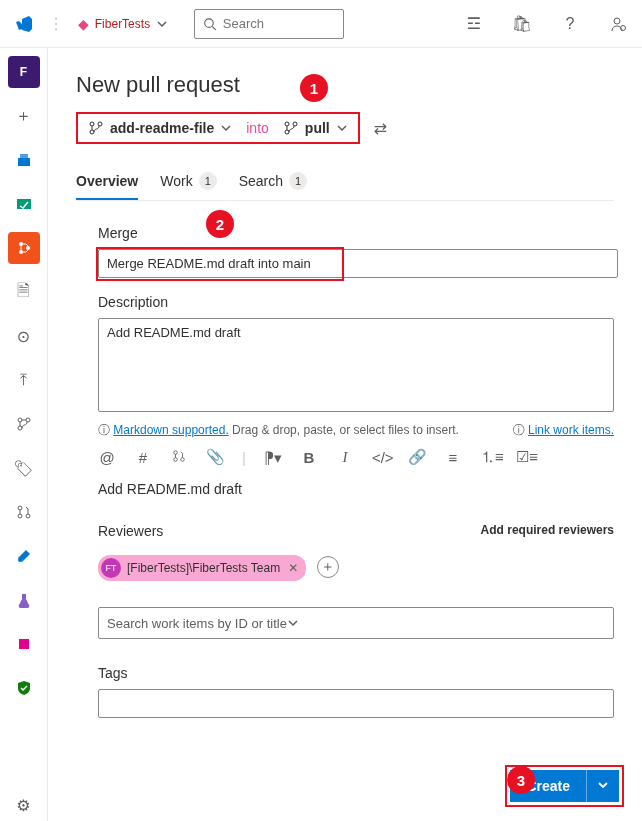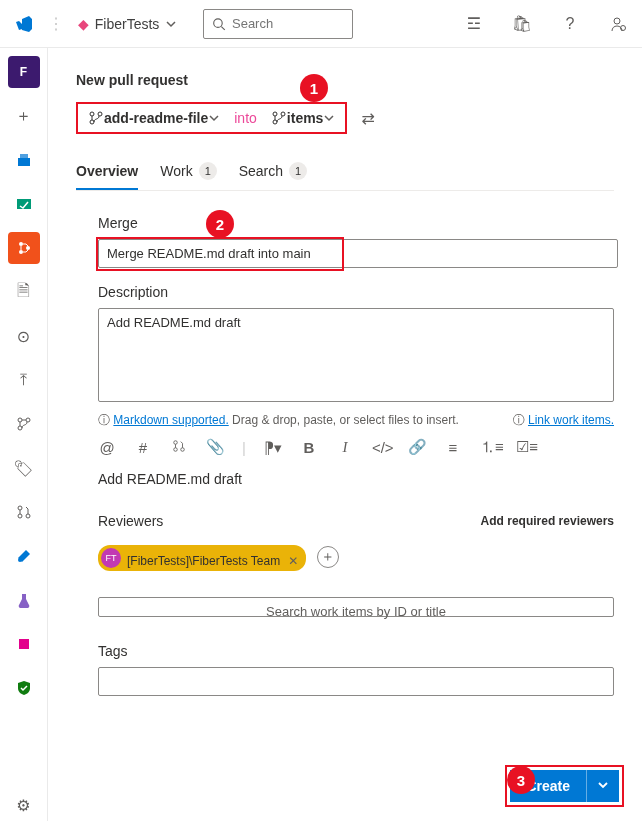--- a/index.html
+++ b/index.html
@@ -2,58 +2,58 @@
 <html><head>
 <meta charset="utf-8">
 <style>
 * { box-sizing: border-box; margin: 0; padding: 0; font-family: "Segoe UI", Arial, sans-serif; }
 body { width: 642px; height: 821px; background: #fff; color: #323130; overflow: hidden; position: relative; }
 .topbar { height: 48px; display: flex; align-items: center; padding: 0 8px; border-bottom: 1px solid #eaeaea; gap: 8px; }
 .topbar .icon-btn { width: 32px; height: 32px; display: flex; align-items: center; justify-content: center; border-radius: 4px; cursor: pointer; color: #605e5c; }
 .topbar .vbar { color: #c8c8c8; }
 .project-sel { display: flex; align-items: center; gap: 6px; cursor: pointer; padding: 0 6px; }
 .project-sel .diamond { color: #e8467c; font-size: 14px; }
-.project-sel .name { font-size: 14px; color: #404040; }
+.project-sel .name { font-size: 12px; color: #b91c1c; }
 .searchwrap { flex: 0 0 150px; display: flex; align-items: center; border: 1px solid #8a8886; border-radius: 2px; height: 30px; padding: 0 8px; margin-left: 12px; }
 .searchwrap input { border: none; outline: none; font-size: 13px; width: 100%; background: transparent; }
 .topbar-right { margin-left: auto; display: flex; gap: 16px; color: #605e5c; }
 .shell { display: flex; height: calc(821px - 48px); }
 .sidebar { width: 48px; border-right: 1px solid #eaeaea; display: flex; flex-direction: column; align-items: center; padding-top: 8px; gap: 12px; }
 .sidebar .item { width: 32px; height: 32px; display: flex; align-items: center; justify-content: center; border-radius: 4px; cursor: pointer; font-size: 16px; }
 .sidebar .spacer { flex: 1; }
 .main { flex: 1; padding: 24px 28px 20px 28px; overflow: auto; }
-h1.page-title { font-size: 14px; font-weight: 700; margin-bottom: 14px; }
+h1.page-title { font-size: 22px; font-weight: 400; margin-bottom: 14px; }
 .branchbar { display: flex; align-items: center; gap: 14px; }
 .branchbox { display: inline-flex; align-items: center; border: 2.5px solid #e81123; padding: 6px 10px; gap: 14px; }
-.branch-sel { display: flex; align-items: center; cursor: pointer; font-size: 14px; }
+.branch-sel { display: flex; align-items: center; gap: 6px; cursor: pointer; font-size: 14px; }
 .branch-sel .bname { font-weight: 600; }
 .into { font-size: 14px; color: #ec4899; }
 .swap-icon { color: #605e5c; cursor: pointer; }
 .tabs { display: flex; gap: 22px; margin-top: 20px; border-bottom: 1px solid #edebe9; align-items: center; }
 .tab { padding: 8px 0 10px 0; font-size: 14px; cursor: pointer; position: relative; display: flex; align-items: center; gap: 6px; color: #323130; }
 .tab.active { font-weight: 600; }
 .tab.active::after { content: ""; position: absolute; left: 0; right: 0; bottom: -1px; height: 2px; background: #0078d4; }
 .badge { background: #edebe9; border-radius: 10px; min-width: 18px; height: 18px; font-size: 11px; display: inline-flex; align-items: center; justify-content: center; padding: 0 5px; }
 .form { margin-top: 24px; padding: 0 0 0 22px; }
 .field-label { font-size: 14px; margin-bottom: 8px; display: block; }
 input.text, textarea.text, .select-like { width: 100%; border: 1px solid #8a8886; border-radius: 2px; padding: 6px 8px; font-size: 13px; font-family: inherit; color: #323130; }
 textarea.text { height: 94px; resize: none; }
 .hintrow { display: flex; justify-content: space-between; font-size: 12px; color: #605e5c; margin-top: 6px; align-items: center; }
 .hintrow a { color: #0078d4; text-decoration: underline; cursor: pointer; }
 .toolbar { display: flex; gap: 18px; margin-top: 8px; color: #605e5c; font-size: 15px; align-items: center; }
 .toolbar .tbtn { cursor: pointer; width: 18px; text-align: center; }
 .preview { margin-top: 14px; font-size: 14px; }
 .section { margin-top: 26px; }
-.row-between { display: flex; justify-content: space-between; align-items: center; }
+.row-between { display: flex; justify-content: space-between; align-items: flex-start; }
 .add-req { font-size: 12px; font-weight: 600; cursor: pointer; }
-.reviewer-chip { display: inline-flex; align-items: flex-end; gap: 6px; background: #eab308; border-radius: 12px; padding: 3px 8px 3px 3px; font-size: 12px; margin-top: 8px; }
+.reviewer-chip { display: inline-flex; align-items: center; gap: 6px; background: #f9a8d4; border-radius: 12px; padding: 3px 8px 3px 3px; font-size: 12px; margin-top: 8px; }
 .reviewer-chip .avatar { width: 20px; height: 20px; border-radius: 50%; background: #c239b3; color: #fff; font-size: 9px; display: flex; align-items: center; justify-content: center; }
 .reviewer-chip .x { color: #605e5c; cursor: pointer; font-size: 12px; margin-left: 2px; }
 .add-circle { width: 22px; height: 22px; border: 1px solid #8a8886; border-radius: 50%; display: inline-flex; align-items: center; justify-content: center; font-size: 14px; color: #605e5c; margin-left: 6px; cursor: pointer; vertical-align: middle; }
-.select-like { display: flex; justify-content: flex-start; align-items: center; color: #605e5c; cursor: pointer; height: 20px; flex-direction: column; }
+.select-like { display: flex; justify-content: flex-start; align-items: center; color: #605e5c; cursor: pointer; height: 32px; }
 .footer-btn { position: absolute; right: 18px; bottom: 14px; border: 2.5px solid #e81123; padding: 3px; }
 .create-btn { display: inline-flex; }
 .create-btn button { background: #0078d4; color: #fff; border: none; padding: 8px 16px; font-size: 14px; font-weight: 600; cursor: pointer; }
 .create-btn .chev { border-left: 1px solid rgba(255,255,255,0.4); padding: 8px 10px; }
 .callout { position: absolute; width: 28px; height: 28px; background: #e81123; color: #fff; border-radius: 50%; display: flex; align-items: center; justify-content: center; font-weight: 700; font-size: 15px; z-index: 10; }
 .chev-svg { width: 12px; height: 12px; }
 .gi { width: 16px; height: 16px; }
 .title-outer { position: relative; }
 .title-outer input.text { width: 100%; }
 .title-red { position: absolute; left: -2px; top: -2px; width: 248px; height: 34px; border: 2.5px solid #e81123; pointer-events: none; }
@@ -188,21 +188,21 @@
             </svg>
         </div>
         <span class="into">into</span>
         <div class="branch-sel">
           <svg class="gi" viewBox="0 0 16 16">
               <circle cx="4" cy="4" r="2" stroke="#323130" fill="none"></circle>
               <circle cx="4" cy="12" r="2" stroke="#323130" fill="none"></circle>
               <circle cx="12" cy="4" r="2" stroke="#323130" fill="none"></circle>
               <path d="M4 6v4M11 6c0 4-5 2-5 6" stroke="#323130" fill="none"></path>
             </svg>
-          <span class="bname">items</span>
+          <span class="bname">pull</span>
           <svg class="chev-svg" viewBox="0 0 12 12">
               <path d="M2 4l4 4 4-4" stroke="#605e5c" stroke-width="1.5" fill="none"></path>
             </svg>
         </div>
       </div>
       <span class="swap-icon">⇄</span>
     </div>
 
     <div class="tabs">
       <div class="tab active">

